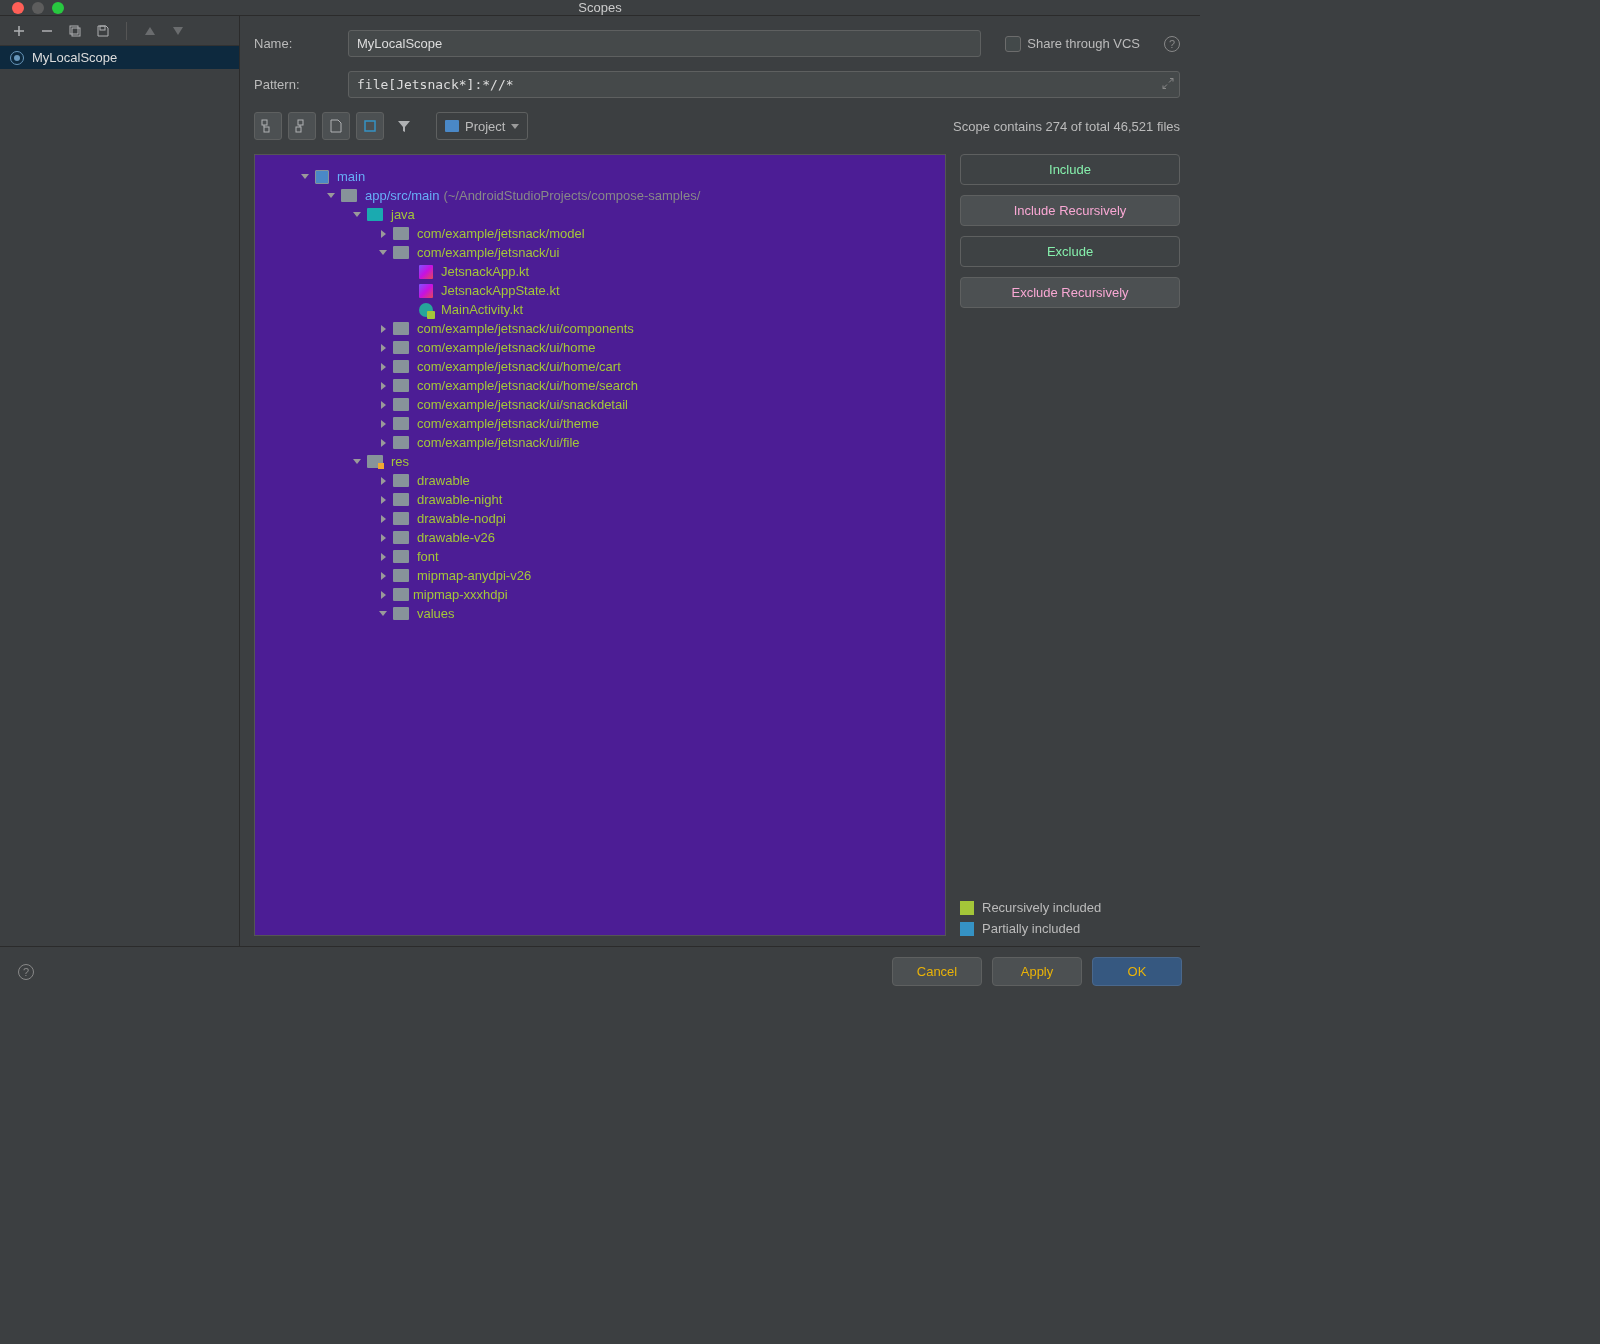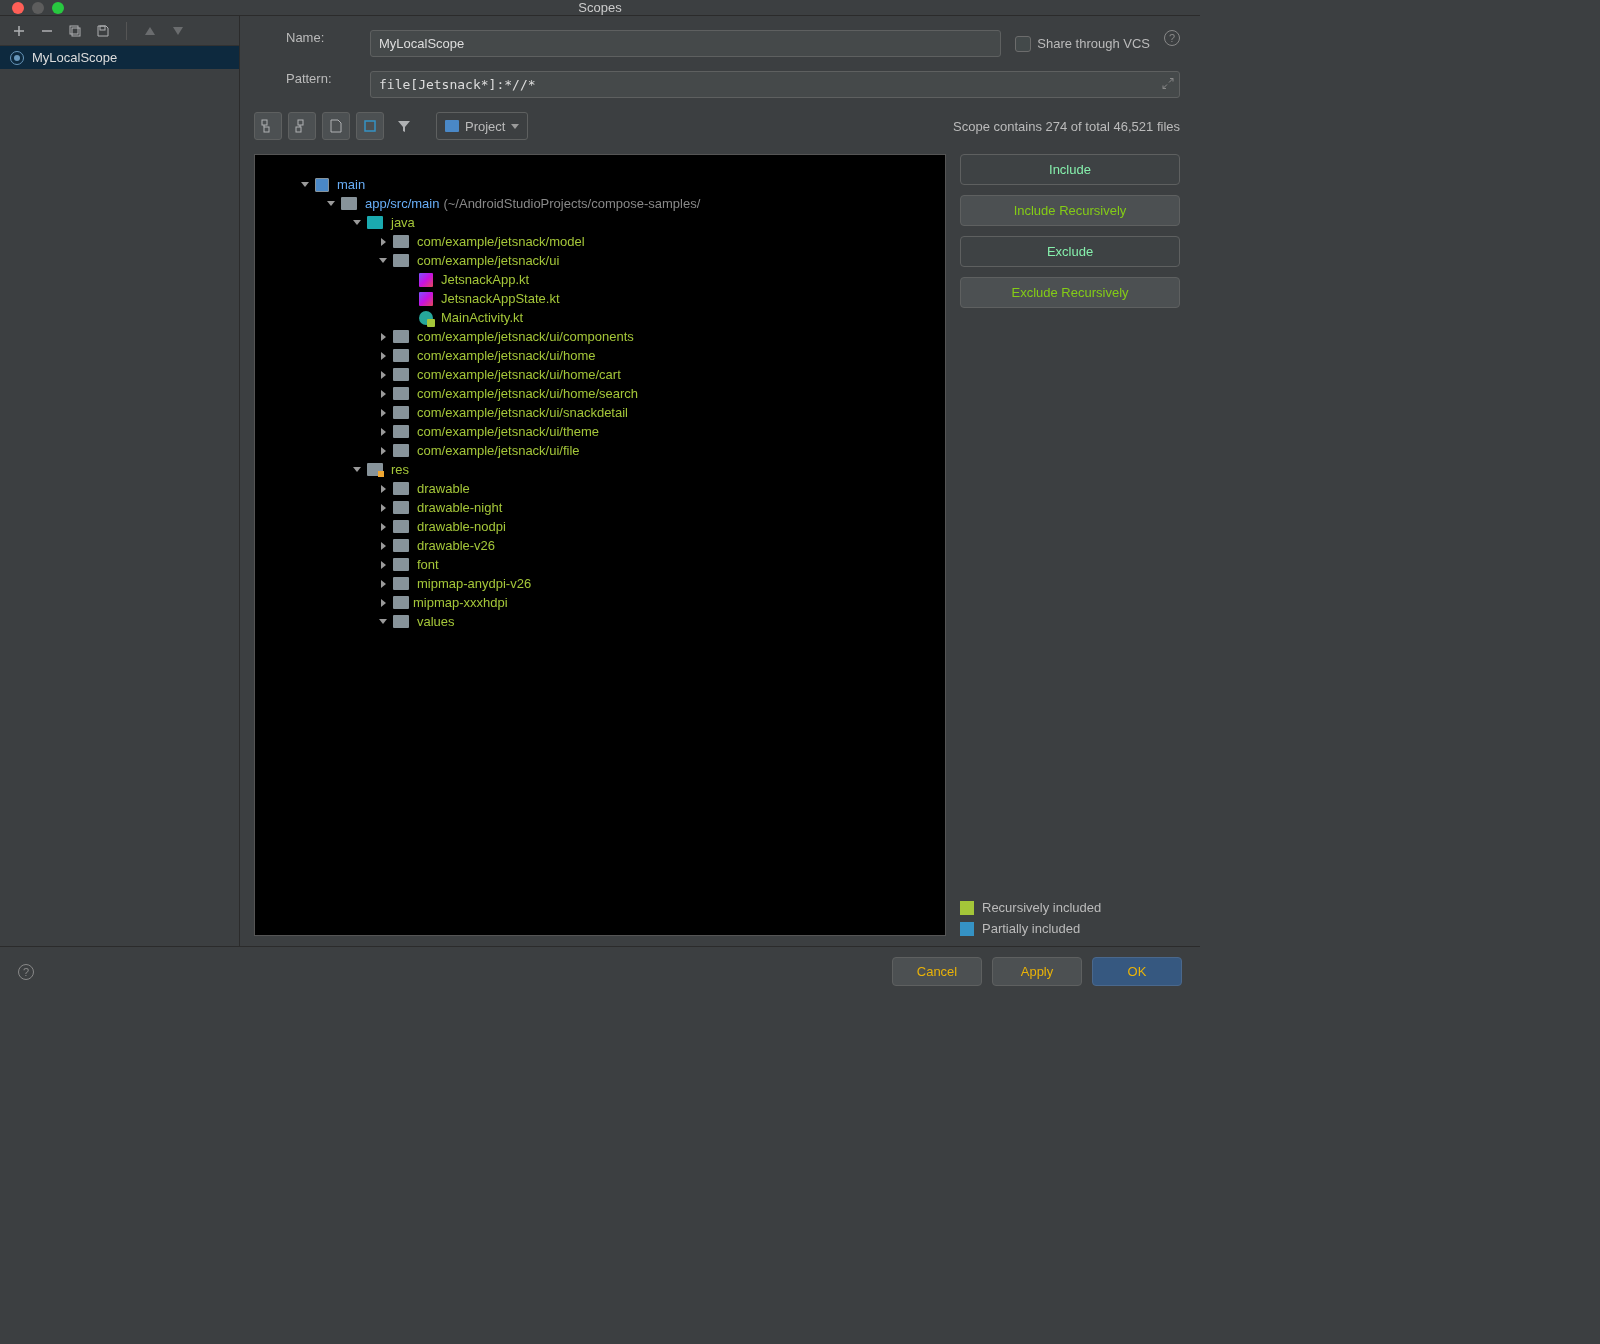--- a/index.html
+++ b/index.html
@@ -89,22 +89,22 @@
   .content {
     flex: 1;
     padding: 14px 20px 10px 14px;
     display: flex;
     flex-direction: column;
     gap: 14px;
     overflow: hidden;
   }
   .row {
     display: flex;
-    gap: 14px;
-    margin-left: 32px;
+    align-items: center;
+    gap: 24px;
   }
   .label {
     width: 70px;
     color: #bbbbbb;
   }
   .text-input {
     flex: 1;
     background: #45494a;
     border: 1px solid #5e6060;
     color: #dddddd;
@@ -196,36 +196,36 @@
   }
   .tree-container-row {
     display: flex;
     gap: 14px;
     flex: 1;
     min-height: 0;
   }
   .tree-box {
     flex: 1;
     border: 1px solid #555;
-    background: #000000;
+    background: #4c1d95;
     overflow: auto;
-    padding: 20px 0;
+    padding: 12px 0;
   }
   .action-col {
     width: 220px;
     display: flex;
     flex-direction: column;
     gap: 10px;
   }
   .action-btn {
     border: 1px solid #5e6060;
     border-radius: 4px;
     padding: 7px 0;
     text-align: center;
-    color: #84cc16;
+    color: #f9a8d4;
     cursor: pointer;
     background: #4c5052;
   }
   .action-btn.disabled {
     color: #86efac;
     background: #3e4244;
     cursor: default;
   }
   .legend {
     margin-top: auto;

